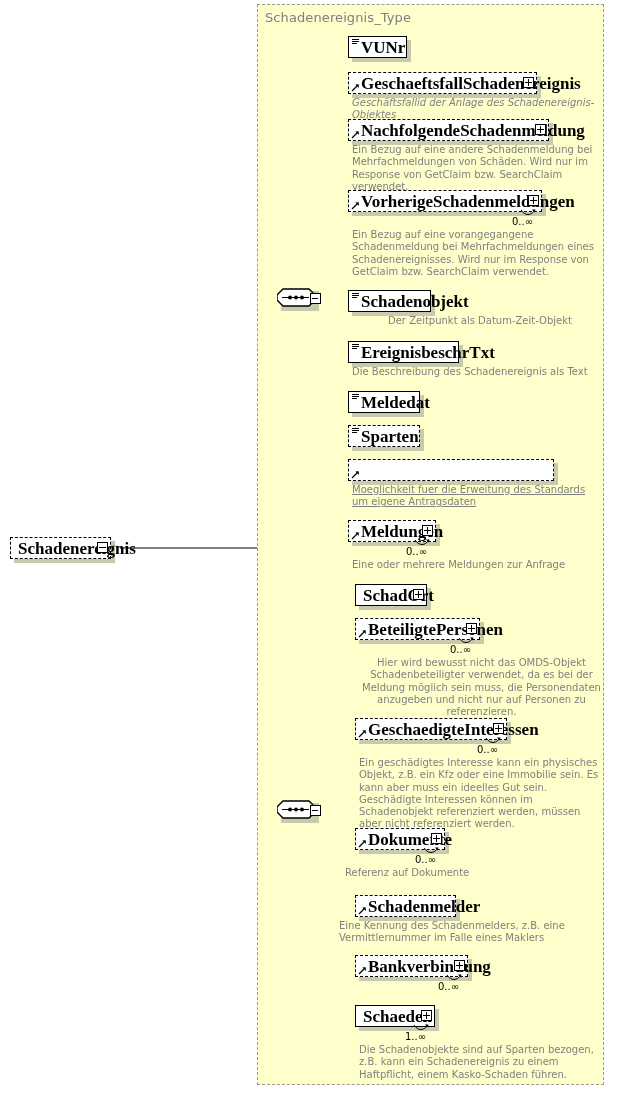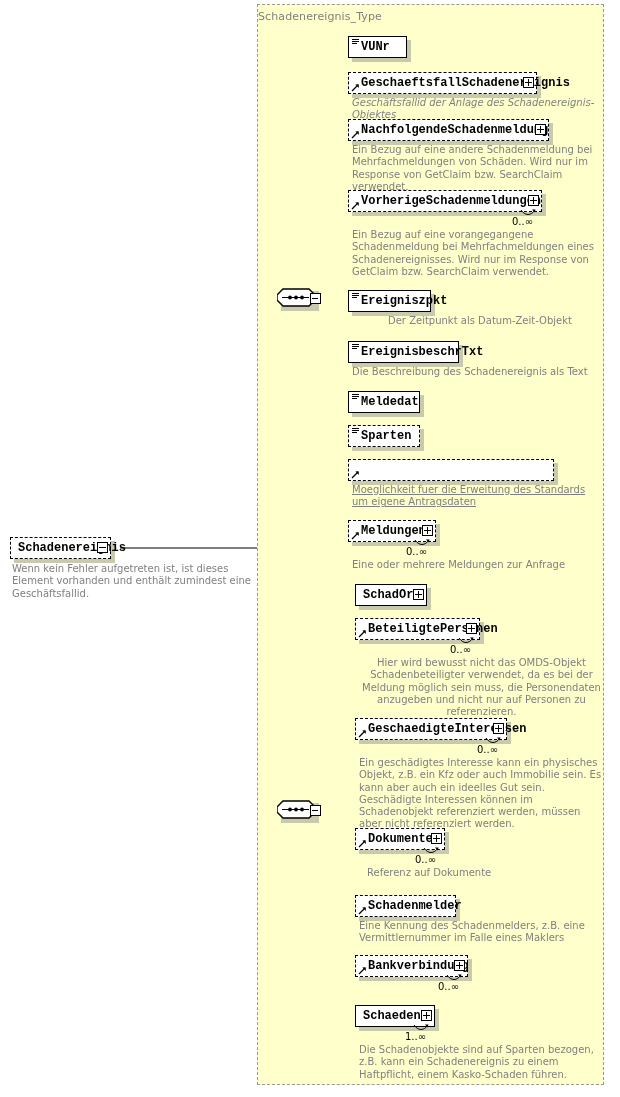--- a/index.html
+++ b/index.html
@@ -6,45 +6,45 @@
   body{width:620px;height:1097px;position:relative;
        font-family:"DejaVu Sans","Liberation Sans",sans-serif;}
   #canvas{position:absolute;left:0;top:0;width:620px;height:1097px;overflow:hidden;}
 
   
   .type-box{
     position:absolute;left:257px;top:4px;width:347px;height:1081px;
     background:#ffffcc;border:1px dashed #999999;box-sizing:border-box;
   }
   .type-title{
-    position:absolute;left:258px;top:10px;
-    font-size:11px;color:#808080;letter-spacing:.1px;
+    position:absolute;left:265px;top:10px;
+    font-size:13px;color:#808080;letter-spacing:.1px;
     font-family:"DejaVu Sans","Liberation Sans",sans-serif;
   }
 
   
   #wires{position:absolute;left:0;top:0;width:620px;height:1097px;}
 
   
   .node{position:absolute;height:22px;box-sizing:border-box;}
   .node .shadow{
     position:absolute;left:4px;top:4px;right:-4px;bottom:-4px;
     background:#c9c9ae;z-index:0;
   }
   .node .boxf{
     position:absolute;left:0;top:0;right:0;bottom:0;
     background:#ffffff;box-sizing:border-box;z-index:1;
     display:flex;align-items:center;
   }
   .node.solid .boxf{border:1px solid #000000;}
   .node.dashed .boxf{border:1px dashed #000000;}
   .node .label{
-    font-size:12px;font-weight:bold;color:#000000;white-space:nowrap;
+    font-size:17px;font-weight:bold;color:#000000;white-space:nowrap;
     padding-left:12px;padding-right:3px;line-height:1;
-    font-family:Liberation Mono, monospace;
+    font-family:Liberation Serif, serif;
   }
   .node.noicon .label{padding-left:7px;}
 
   
   .lines-icon{
     position:absolute;left:3px;top:2px;width:7px;height:7px;z-index:3;
   }
   .lines-icon i{display:block;background:#000;height:1px;margin-bottom:1px;}
   .lines-icon i:nth-child(1){width:7px;}
   .lines-icon i:nth-child(2){width:7px;}
@@ -138,21 +138,20 @@
     <path d="M345,966 H355" stroke="#000" stroke-width="1" fill="none" stroke-dasharray="3,2"></path>
   </svg>
 
   <div class="node dashed noicon" style="left:10px;top:537px;width:101px;">
     <div class="shadow"></div>
     <div class="boxf">
       <span class="label">Schadenereignis</span>
     </div>
     <div class="expander" style="left:87px;top:5px;"></div>
   </div>
-  <div class="desc" style="left:12px;top:563px;width:240px;">Wenn kein Fehler aufgetreten ist, ist dieses Element vorhanden und enthält zumindest eine Geschäftsfallid.</div>
 
   <div class="type-box"></div>
   <div class="type-title">Schadenereignis_Type</div>
 
   <div class="seq" style="left:277px;top:287px;">
     <div class="sq-shadow"></div>
     <svg width="46" height="24" xmlns="http://www.w3.org/2000/svg">
       <polygon points="6,2 32,2 38,8 38,13 32,19 6,19 0,13 0,8" fill="#ffffff" stroke="#000000" stroke-width="1.4"></polygon>
       <line x1="5" y1="10.5" x2="32" y2="10.5" stroke="#000" stroke-width="1"></line>
       <circle cx="13" cy="10.5" r="1.9" fill="#000"></circle>
@@ -228,21 +227,21 @@
       </div>
       <div class="desc" style="left: 352px; top: 229px; width: 252px;">Ein Bezug auf eine vorangegangene Schadenmeldung bei Mehrfachmeldungen eines Schadenereignisses. Wird nur im Response von GetClaim bzw. SearchClaim verwendet.</div>
       <div class="node solid" style="left: 348px; top: 290px; width: 83px;">
         <div class="shadow"></div>
         <div class="boxf">
           <span class="lines-icon">
             <i></i>
             <i></i>
             <i></i>
           </span>
-          <span class="label">Ereigniszpkt</span>
+          <span class="label">Schadenobjekt</span>
         </div>
       </div>
       <div class="desc" style="left: 352px; top: 315px; width: 252px; margin-left: 36px;">Der Zeitpunkt als Datum-Zeit-Objekt</div>
       <div class="node solid" style="left: 348px; top: 341px; width: 111px;">
         <div class="shadow"></div>
         <div class="boxf">
           <span class="lines-icon">
             <i></i>
             <i></i>
             <i></i>
@@ -333,49 +332,49 @@
             <path d="M7.6,1.3 L8,5 L4.3,1.6 Z" fill="#000"></path>
           </svg>
           <span class="label">GeschaedigteInteressen</span>
         </div>
         <div class="expander plus" style="left: 138px; top: 5px;"></div>
         <svg class="repeat-arc" width="16" height="9" style="left: 130px; top: 19px;">
           <path d="M1,1 C5,7 11,7 15,1" stroke="#000" stroke-width="1" fill="none"></path>
           <path d="M12,0.5 L15.5,0.5 L14.5,3.5 Z" fill="#000"></path>
         </svg>
       </div>
-      <div class="desc" style="left: 359px; top: 757px; width: 245px;">Ein geschädigtes Interesse kann ein physisches Objekt, z.B. ein Kfz oder auch Immobilie sein. Es kann aber auch ein ideelles Gut sein. Geschädigte Interessen können im Schadenobjekt referenziert werden, müssen aber nicht referenziert werden.</div>
+      <div class="desc" style="left: 359px; top: 757px; width: 245px;">Ein geschädigtes Interesse kann ein physisches Objekt, z.B. ein Kfz oder eine Immobilie sein. Es kann aber muss ein ideelles Gut sein. Geschädigte Interessen können im Schadenobjekt referenziert werden, müssen aber nicht referenziert werden.</div>
       <div class="occurs" style="left: 415px; top: 854px;">0..∞</div>
       <div class="node dashed" style="left: 355px; top: 828px; width: 90px;">
         <div class="shadow"></div>
         <div class="boxf">
           <svg class="ref-icon" width="9" height="9">
             <path d="M1,8 L7,2" stroke="#000" stroke-width="1.2" fill="none"></path>
             <path d="M7.6,1.3 L8,5 L4.3,1.6 Z" fill="#000"></path>
           </svg>
           <span class="label">Dokumente</span>
         </div>
         <div class="expander plus" style="left: 76px; top: 5px;"></div>
         <svg class="repeat-arc" width="16" height="9" style="left: 68px; top: 19px;">
           <path d="M1,1 C5,7 11,7 15,1" stroke="#000" stroke-width="1" fill="none"></path>
           <path d="M12,0.5 L15.5,0.5 L14.5,3.5 Z" fill="#000"></path>
         </svg>
       </div>
-      <div class="desc" style="left: 367px; top: 867px; width: 245px;">Referenz auf Dokumente</div>
+      <div class="desc" style="left: 345px; top: 867px; width: 245px;">Referenz auf Dokumente</div>
       <div class="node dashed" style="left: 355px; top: 895px; width: 101px;">
         <div class="shadow"></div>
         <div class="boxf">
           <svg class="ref-icon" width="9" height="9">
             <path d="M1,8 L7,2" stroke="#000" stroke-width="1.2" fill="none"></path>
             <path d="M7.6,1.3 L8,5 L4.3,1.6 Z" fill="#000"></path>
           </svg>
           <span class="label">Schadenmelder</span>
         </div>
       </div>
-      <div class="desc" style="left: 359px; top: 920px; width: 245px;">Eine Kennung des Schadenmelders, z.B. eine Vermittlernummer im Falle eines Maklers</div>
+      <div class="desc" style="left: 339px; top: 920px; width: 245px;">Eine Kennung des Schadenmelders, z.B. eine Vermittlernummer im Falle eines Maklers</div>
       <div class="occurs" style="left: 438px; top: 981px;">0..∞</div>
       <div class="node dashed" style="left: 355px; top: 955px; width: 113px;">
         <div class="shadow"></div>
         <div class="boxf">
           <svg class="ref-icon" width="9" height="9">
             <path d="M1,8 L7,2" stroke="#000" stroke-width="1.2" fill="none"></path>
             <path d="M7.6,1.3 L8,5 L4.3,1.6 Z" fill="#000"></path>
           </svg>
           <span class="label">Bankverbindung</span>
         </div>

